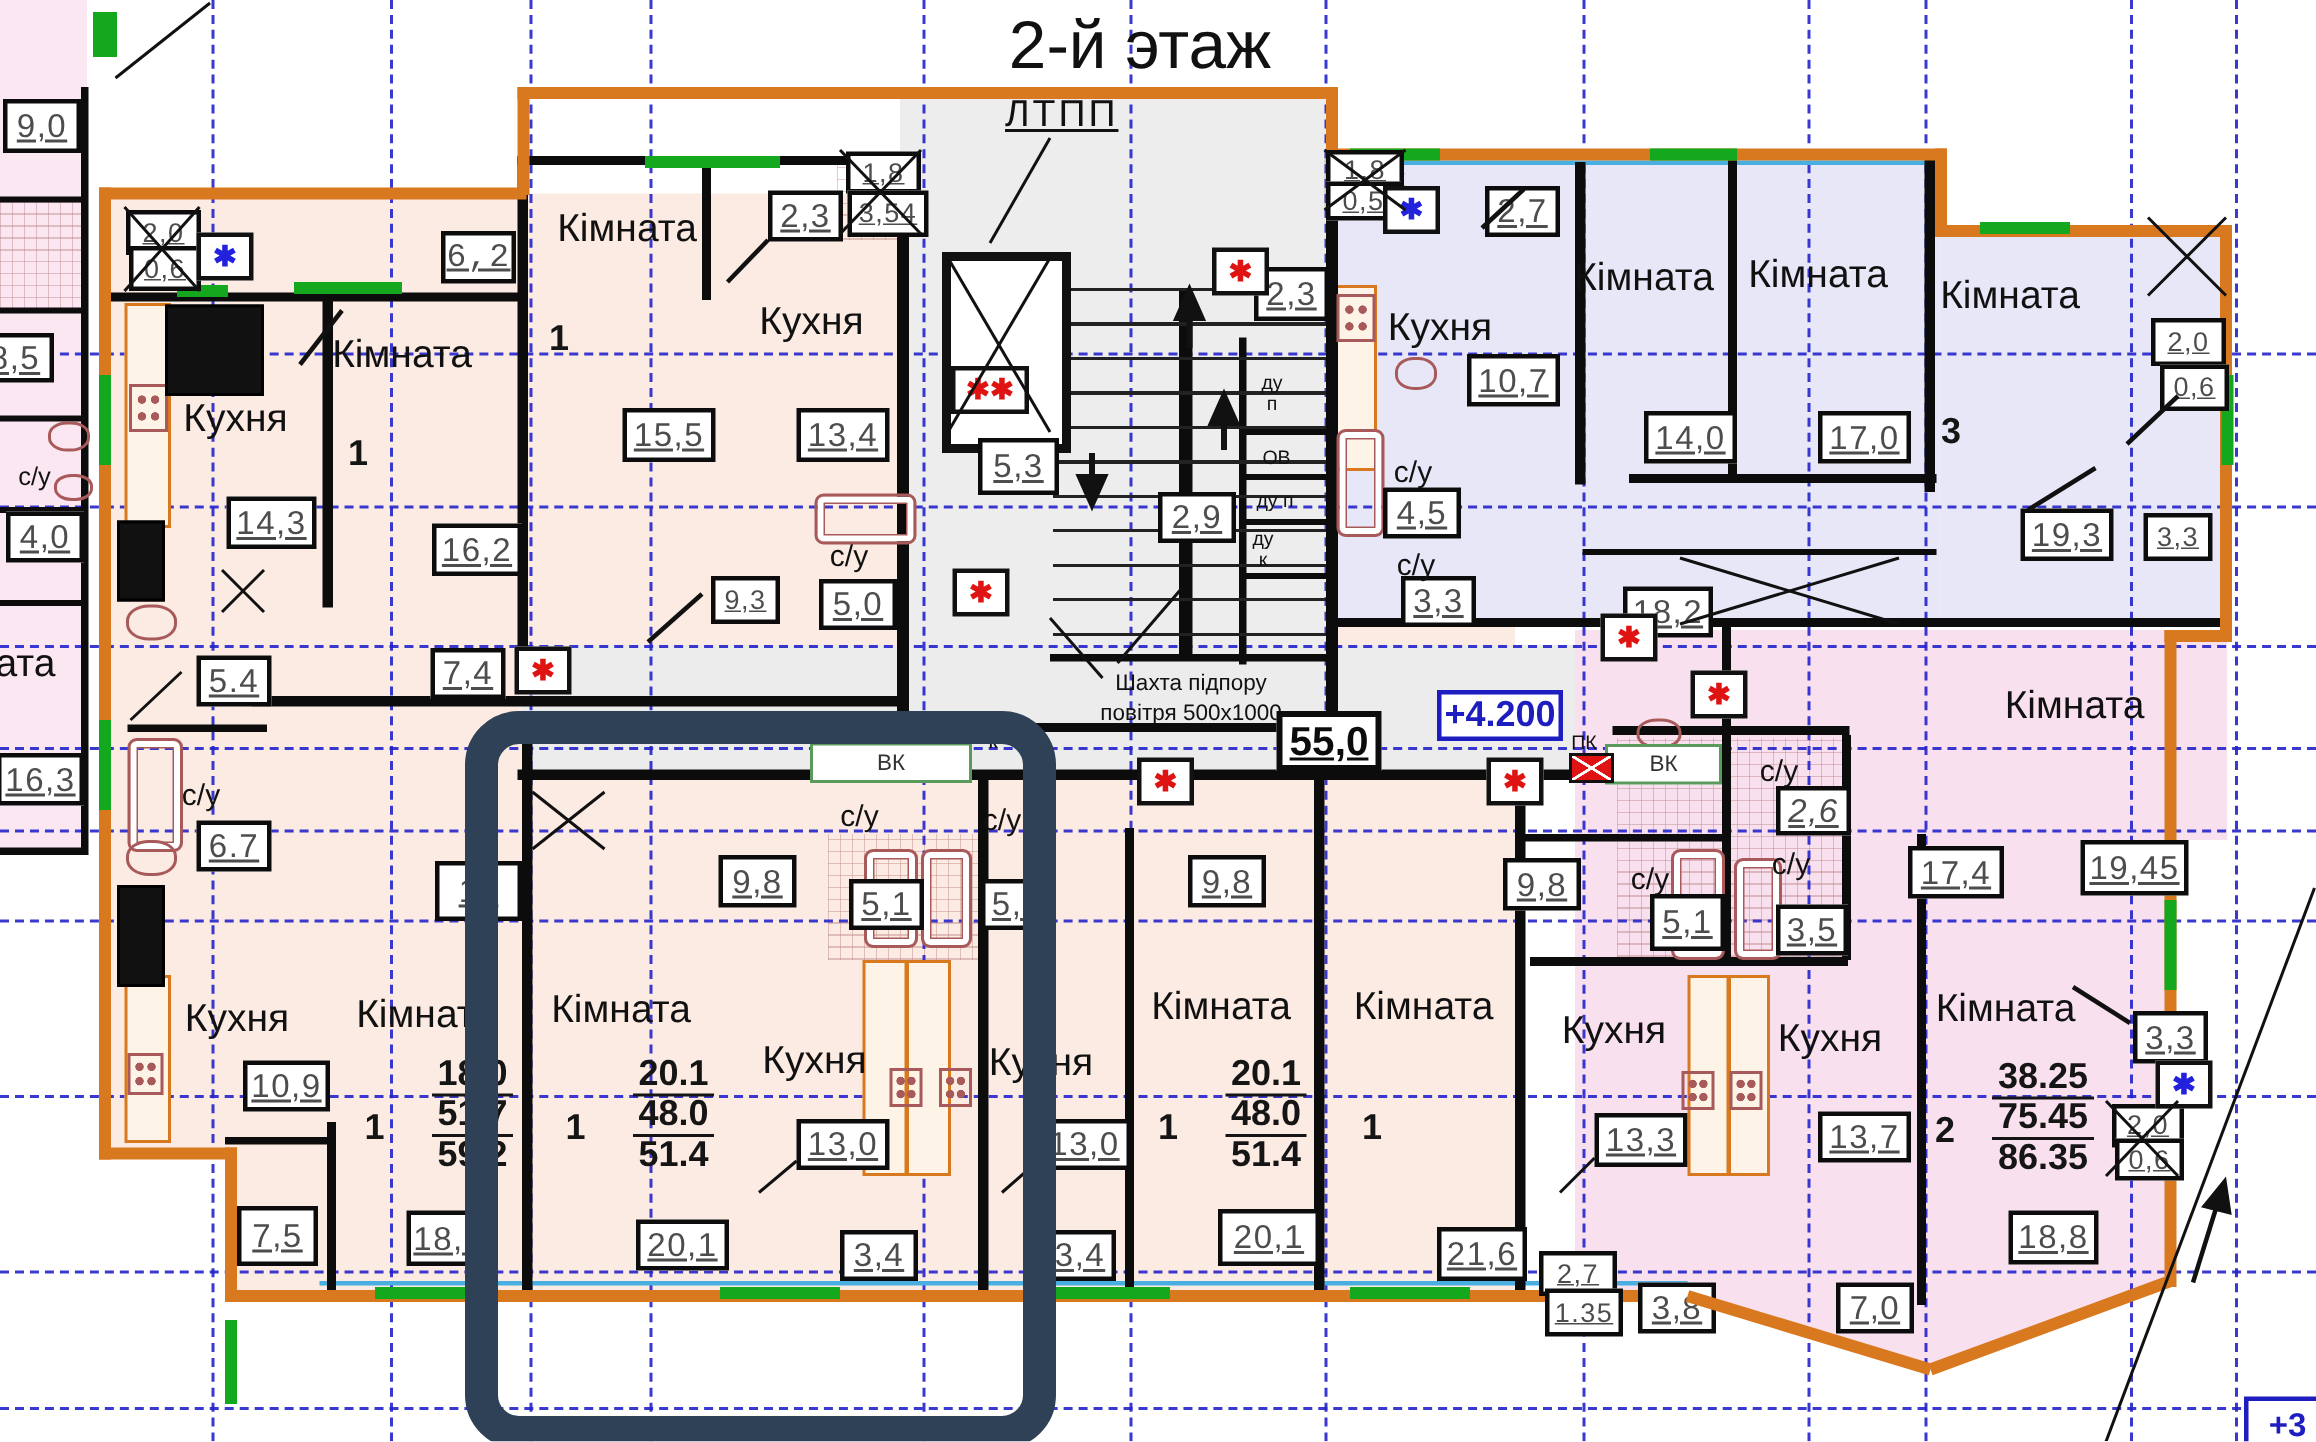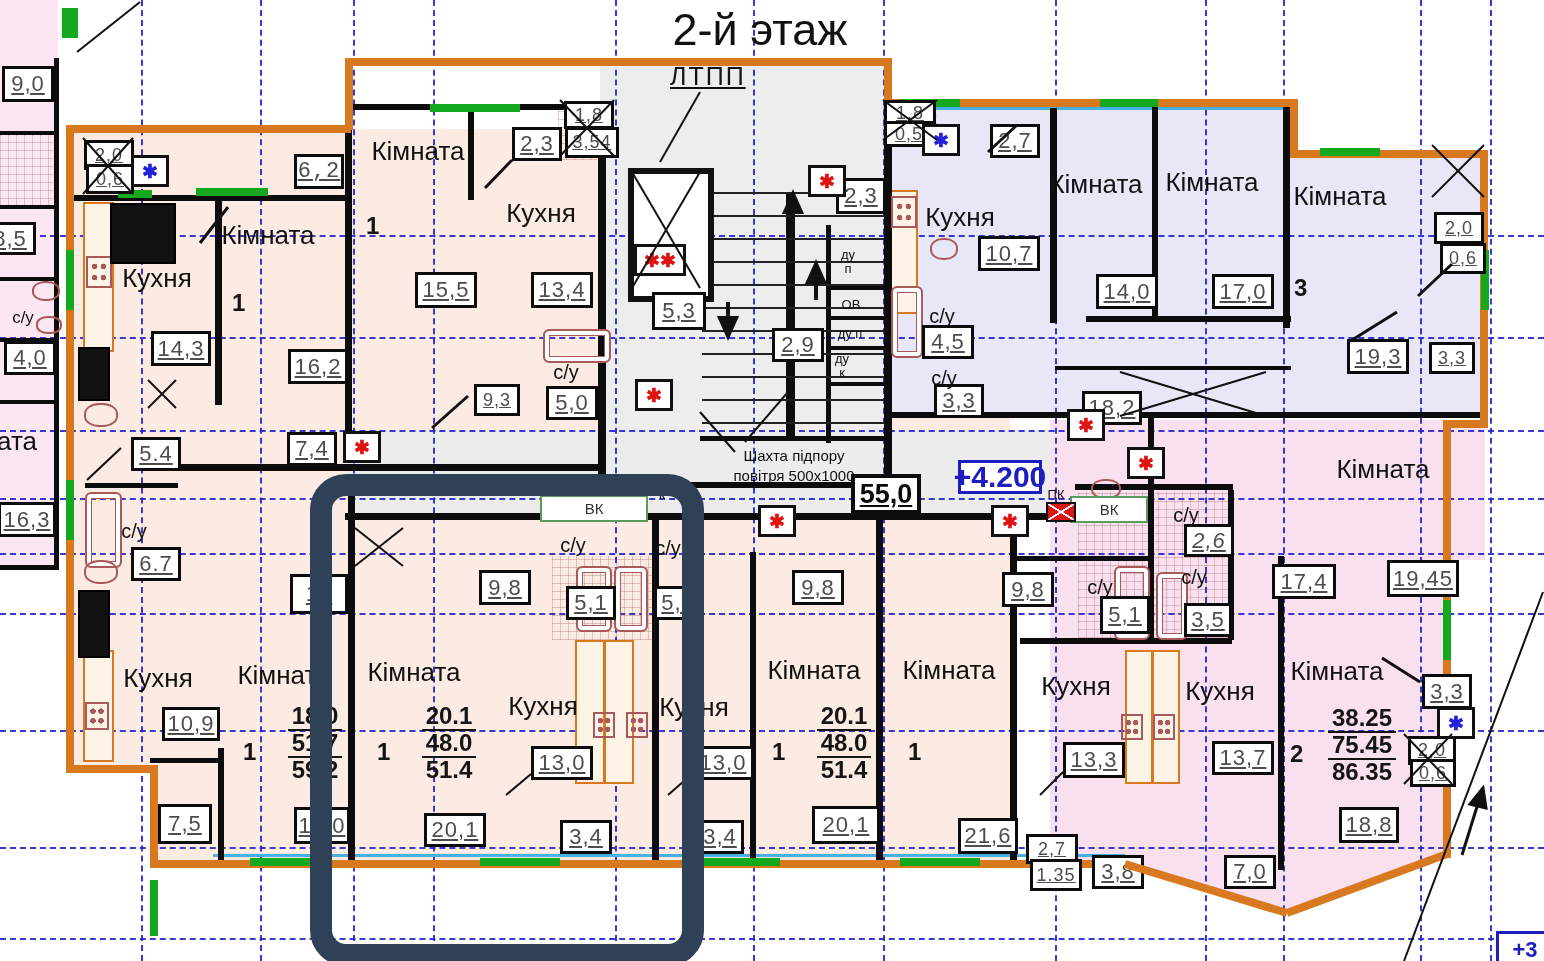--- a/index.html
+++ b/index.html
@@ -216,21 +216,21 @@
   <div class="title" style="left:600px;top:4px;width:320px;text-align:center;font-size:45px;">2-й этаж</div>
 
   <div class="title" style="left:670px;top:62px;font-size:25px;letter-spacing:2px;text-decoration:underline;">ЛТПП</div>
 
   <div class="notebox" style="left:712px;top:446px;width:164px;font-size:15px;">
     <div>Шахта підпору</div>
       <div>повітря 500х1000</div>
   </div>
 
   <div class="bigbox" style="left:851px;top:474px;width:62px;height:32px;font-size:27px;">55,0</div>
-  <div class="bluebox" style="left:958px;top:460px;width:78px;height:28px;font-size:30px;">+4.200</div>
+  <div class="bluebox" style="left:958px;top:460px;width:78px;height:28px;font-size:24px;">+4.200</div>
   <div class="bluebox" style="left:1496px;top:931px;width:52px;height:32px;font-size:22px;">+3</div>
 
   <div id="labels">
       <div class="lbl" style="left: 268px; top: 236px; font-size: 26px;">Кімната</div>
       <div class="lbl" style="left: 157px; top: 279px; font-size: 26px;">Кухня</div>
       <div class="lbl" style="left: 418px; top: 152px; font-size: 26px;">Кімната</div>
       <div class="lbl" style="left: 541px; top: 214px; font-size: 26px;">Кухня</div>
       <div class="lbl" style="left: 960px; top: 218px; font-size: 26px;">Кухня</div>
       <div class="lbl" style="left: 1096px; top: 185px; font-size: 26px;">Кімната</div>
       <div class="lbl" style="left: 1212px; top: 183px; font-size: 26px;">Кімната</div>
@@ -306,21 +306,21 @@
       <div class="abox" style="left: 792px; top: 570px; width: 46px; height: 29px;">9,8</div>
       <div class="abox" style="left: 1002px; top: 572px; width: 46px; height: 29px;">9,8</div>
       <div class="abox" style="left: 1184px; top: 524px; width: 44px; height: 27px; font-style: italic;">2,6</div>
       <div class="abox" style="left: 1100px; top: 596px; width: 44px; height: 32px;">5,1</div>
       <div class="abox" style="left: 1184px; top: 603px; width: 42px; height: 28px;">3,5</div>
       <div class="abox" style="left: 1272px; top: 564px; width: 58px; height: 29px;">17,4</div>
       <div class="abox" style="left: 1387px; top: 560px; width: 66px; height: 31px;">19,45</div>
       <div class="abox" style="left: 290px; top: 574px; width: 52px; height: 34px;">16</div>
       <div class="abox" style="left: 162px; top: 707px; width: 52px; height: 28px;">10,9</div>
       <div class="abox" style="left: 158px; top: 804px; width: 48px; height: 34px;">7,5</div>
-      <div class="abox" style="left: 271px; top: 807px; width: 50px; height: 31px; margin-left: 23px;">18,0</div>
+      <div class="abox" style="left: 271px; top: 807px; width: 50px; height: 31px;">18,0</div>
       <div class="abox" style="left: 424px; top: 813px; width: 56px; height: 28px;">20,1</div>
       <div class="abox" style="left: 531px; top: 746px; width: 56px; height: 28px;">13,0</div>
       <div class="abox" style="left: 692px; top: 746px; width: 56px; height: 28px;">13,0</div>
       <div class="abox" style="left: 560px; top: 820px; width: 46px; height: 28px;">3,4</div>
       <div class="abox" style="left: 696px; top: 820px; width: 42px; height: 28px;">3,4</div>
       <div class="abox" style="left: 812px; top: 806px; width: 62px; height: 32px;">20,1</div>
       <div class="abox" style="left: 958px; top: 818px; width: 54px; height: 30px;">21,6</div>
       <div class="abox" style="left: 1063px; top: 742px; width: 56px; height: 30px;">13,3</div>
       <div class="abox" style="left: 1212px; top: 741px; width: 56px; height: 28px;">13,7</div>
       <div class="abox" style="left: 1339px; top: 807px; width: 54px; height: 30px;">18,8</div>

